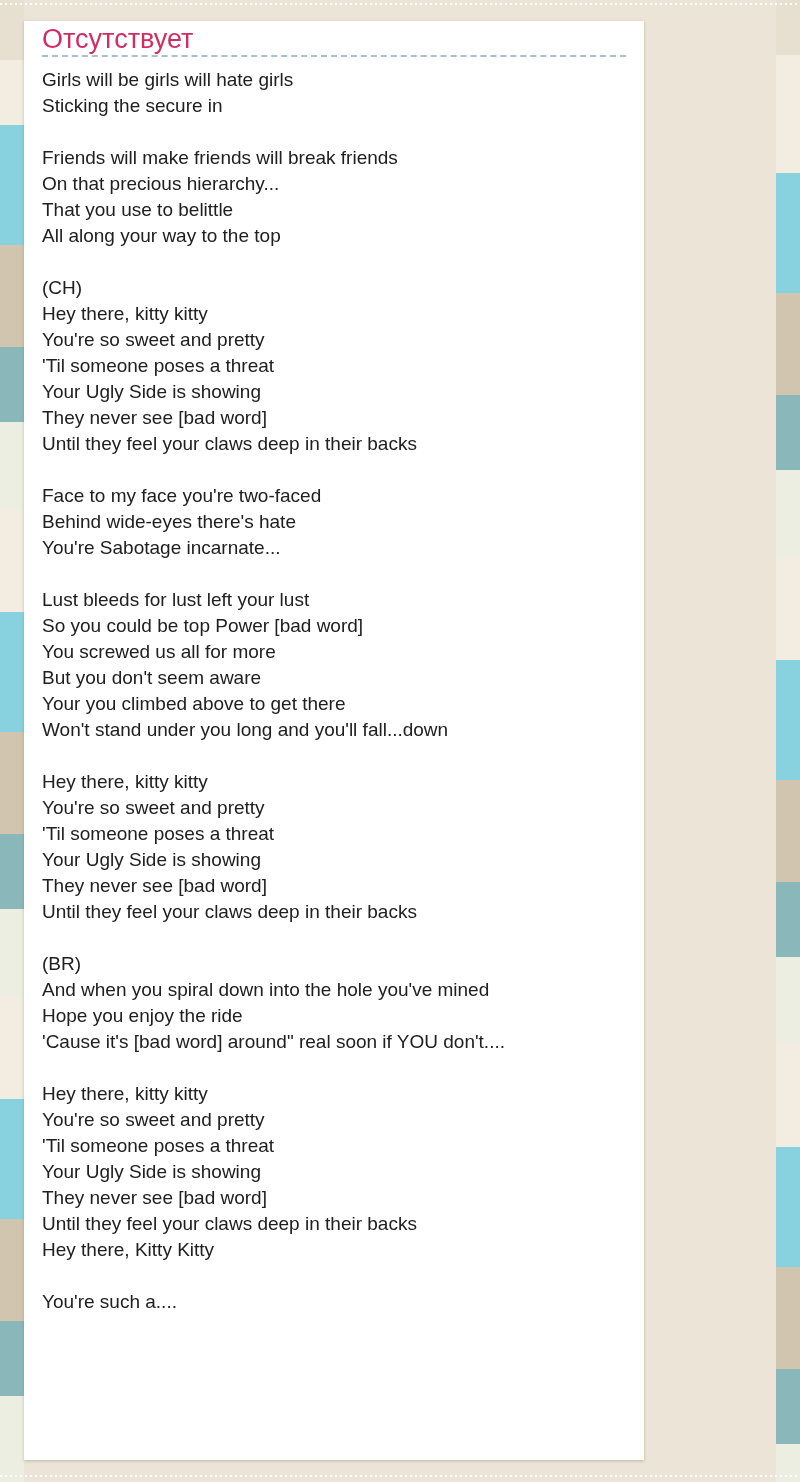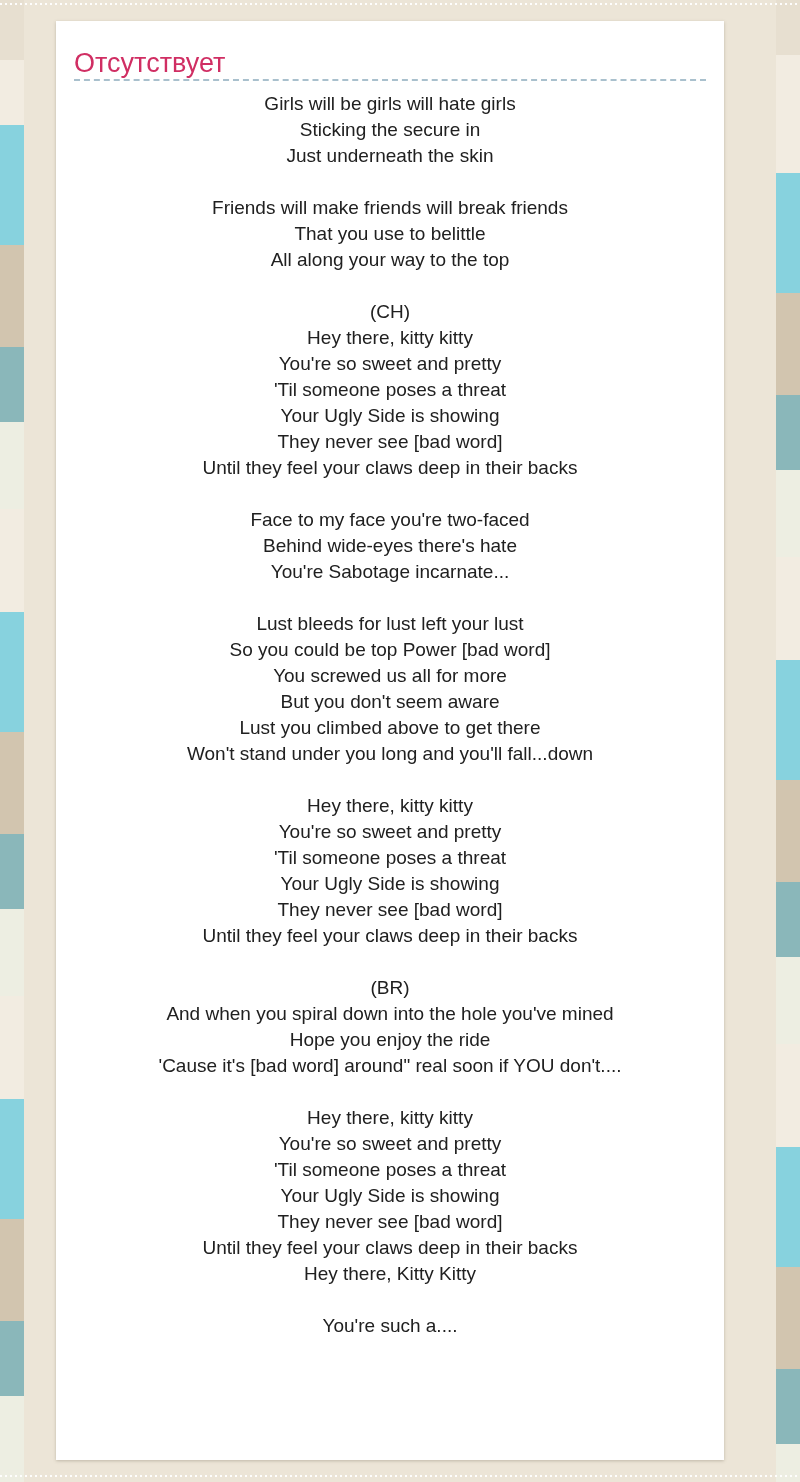--- a/index.html
+++ b/index.html
@@ -59,26 +59,25 @@
     background: repeating-linear-gradient(90deg,
       rgba(255,255,255,0.95) 0 2px, rgba(255,255,255,0) 2px 5px);
   }
   .dotted.top { top: 3px; }
   .dotted.bottom { top: 1475px; }
 
   
   .card {
     position: absolute;
     left: 24px; top: 21px;
-    width: 668px; height: 1439px;
+    width: 620px; height: 1439px;
     background: #ffffff;
     box-shadow: 0 1px 3px rgba(110, 100, 80, 0.35);
     box-sizing: border-box;
-    padding: 28px 18px 0 18px;
-    margin-left: 32px;
+    padding: 4px 18px 0 18px;
   }
 
   .header {
     border-bottom: 2px dashed var(--separator-color, #a9c0cd);
     padding-bottom: 2px;
   }
   .title {
     margin: 0;
     font-size: 27px;
     line-height: 28px;
@@ -95,21 +94,21 @@
     text-decoration: none;
     cursor: pointer;
   }
 
   .lyrics {
     margin-top: 10px;
     font-size: 19px;
     line-height: 26px;
     color: #202020;
   }
-  .lyrics-line { min-height: 26px; white-space: pre-wrap; text-align: center; }
+  .lyrics-line { min-height: 26px; white-space: pre-wrap; }
 
   
   .logo {
     position: absolute;
     right: 11px; bottom: 2px;
     text-align: right;
     text-decoration: none;
     cursor: pointer;
     display: block;
   }
@@ -146,43 +145,43 @@
   <div class="dotted bottom"></div>
 
   <div class="card">
     <div class="header">
       <h1 class="title">Отсутствует</h1>
     </div>
 
     <div class="lyrics">
         <div class="lyrics-line">Girls will be girls will hate girls</div>
         <div class="lyrics-line">Sticking the secure in</div>
-        <div class="lyrics-line">Just underneath the skin</div>
         <div class="lyrics-line"></div>
         <div class="lyrics-line">Friends will make friends will break friends</div>
+        <div class="lyrics-line">On that precious hierarchy...</div>
         <div class="lyrics-line">That you use to belittle</div>
         <div class="lyrics-line">All along your way to the top</div>
         <div class="lyrics-line"></div>
         <div class="lyrics-line">(CH)</div>
         <div class="lyrics-line">Hey there, kitty kitty</div>
         <div class="lyrics-line">You're so sweet and pretty</div>
         <div class="lyrics-line">'Til someone poses a threat</div>
         <div class="lyrics-line">Your Ugly Side is showing</div>
         <div class="lyrics-line">They never see [bad word]</div>
         <div class="lyrics-line">Until they feel your claws deep in their backs</div>
         <div class="lyrics-line"></div>
         <div class="lyrics-line">Face to my face you're two-faced</div>
         <div class="lyrics-line">Behind wide-eyes there's hate</div>
         <div class="lyrics-line">You're Sabotage incarnate...</div>
         <div class="lyrics-line"></div>
         <div class="lyrics-line">Lust bleeds for lust left your lust</div>
         <div class="lyrics-line">So you could be top Power [bad word]</div>
         <div class="lyrics-line">You screwed us all for more</div>
         <div class="lyrics-line">But you don't seem aware</div>
-        <div class="lyrics-line">Lust you climbed above to get there</div>
+        <div class="lyrics-line">Your you climbed above to get there</div>
         <div class="lyrics-line">Won't stand under you long and you'll fall...down</div>
         <div class="lyrics-line"></div>
         <div class="lyrics-line">Hey there, kitty kitty</div>
         <div class="lyrics-line">You're so sweet and pretty</div>
         <div class="lyrics-line">'Til someone poses a threat</div>
         <div class="lyrics-line">Your Ugly Side is showing</div>
         <div class="lyrics-line">They never see [bad word]</div>
         <div class="lyrics-line">Until they feel your claws deep in their backs</div>
         <div class="lyrics-line"></div>
         <div class="lyrics-line">(BR)</div>

